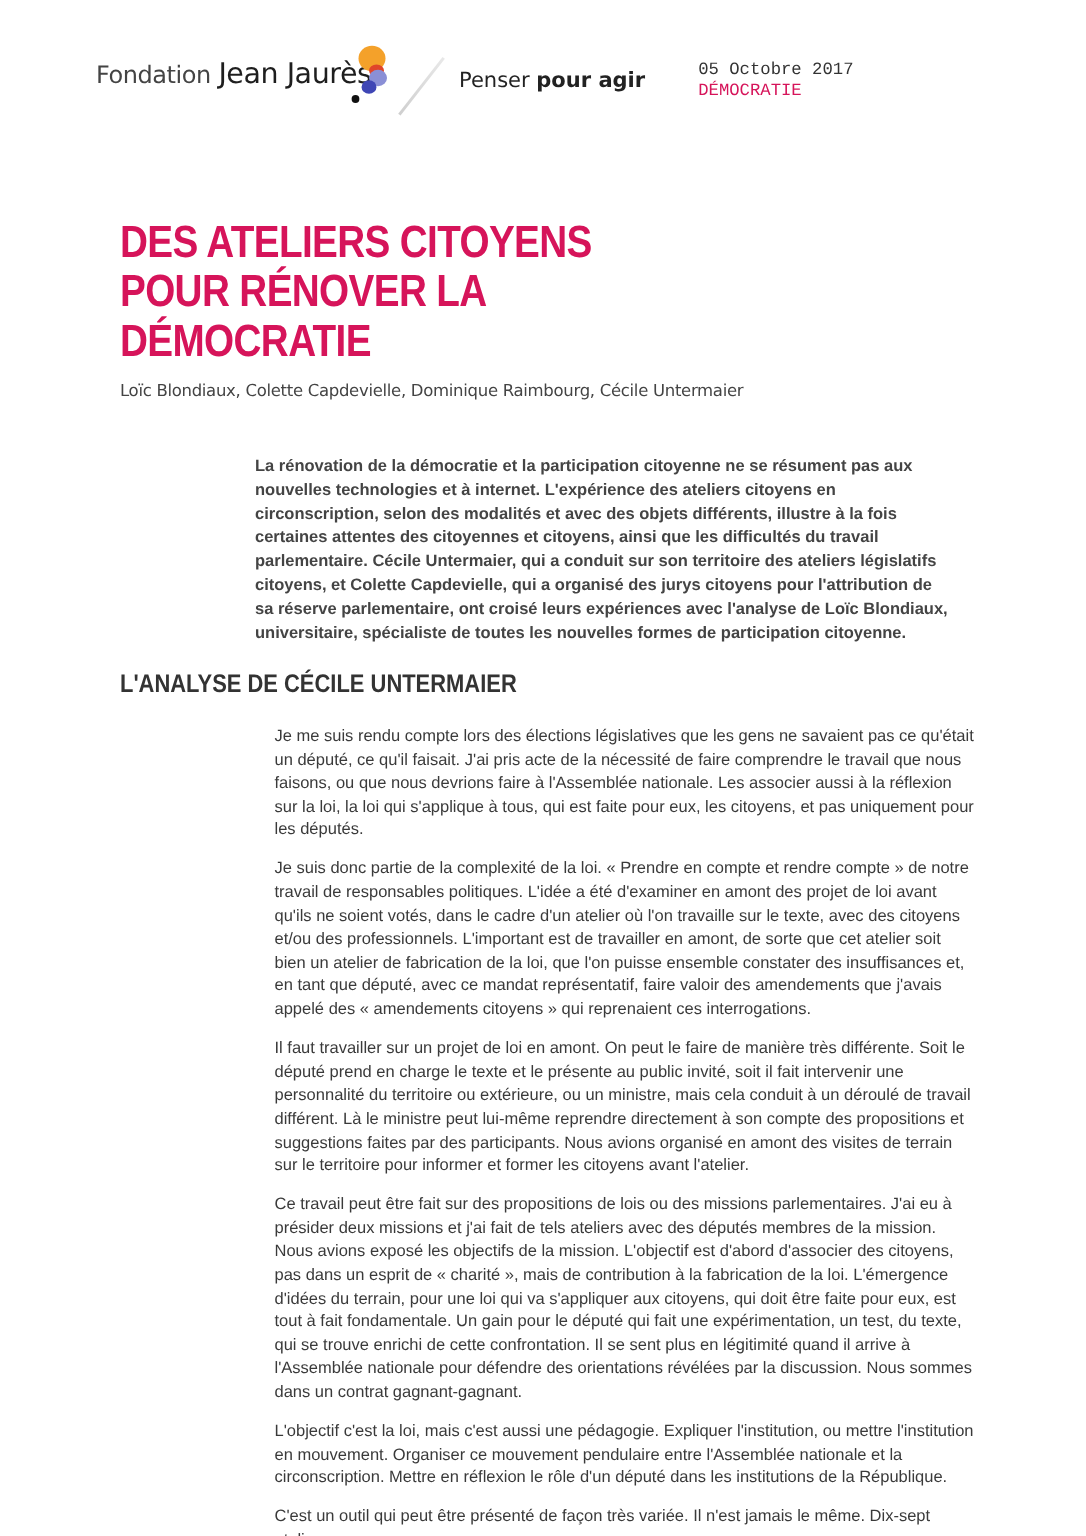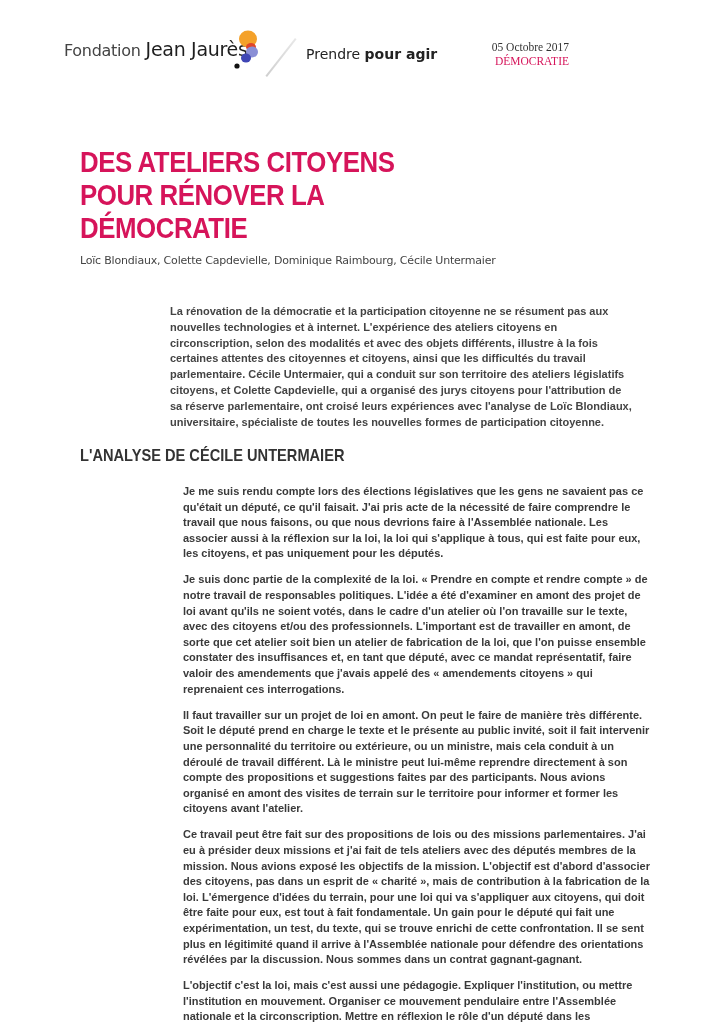--- a/index.html
+++ b/index.html
@@ -51,22 +51,21 @@
       left: 306px; top: 46px;
       font-family: "DejaVu Sans", sans-serif;
       font-size: 14px;
       color: #222;
       white-space: nowrap;
     }
     .tagline b { font-weight: bold; text-align: right; }
     .date {
       position: absolute;
       right: 50px; top: 40px;
-      text-align: right;
-      font-family: Liberation Serif, serif;
+      font-family: Liberation Mono, monospace;
       font-size: 11.5px;
       color: #333;
       line-height: 14px;
     }
     .category {
       color: #d6145a;
       font-size: 11.5px;
     }
     .title {
       position: absolute;
@@ -122,41 +121,40 @@
       position: absolute;
       left: 183px; top: 484px;
       width: 468px;
       font-family: "Liberation Sans", sans-serif;
       font-size: 11px;
       line-height: 15.6px;
       color: #3a3a3a;
     }
     .body-text p {
       margin: 0 0 10.5px 0;
-      font-weight: bold;
     }
   </style>
 </head>
 <body>
 
 <div class="header">
   <div class="brand">
     <span class="light">Fondation</span>
     <span class="strong">Jean Jaurès</span>
   </div>
   <svg class="logo-mark" viewBox="0 0 40 40">
     <ellipse cx="22" cy="9" rx="9" ry="8.5" fill="#f4a12a"></ellipse>
     <ellipse cx="25" cy="17" rx="5" ry="4" fill="#e0452a"></ellipse>
     <ellipse cx="26" cy="22" rx="6" ry="5.5" fill="#8a8fd6"></ellipse>
     <ellipse cx="20" cy="28" rx="5" ry="4.5" fill="#3f46b5"></ellipse>
     <circle cx="11" cy="36" r="2.6" fill="#111111"></circle>
   </svg>
   <div class="slash"></div>
   <div class="tagline">
-    <span>Prendre</span>
+    <span>Penser</span>
     <b>pour agir</b>
   </div>
   <div class="date">
     <div>05 Octobre 2017</div>
     <div class="category">DÉMOCRATIE</div>
   </div>
 </div>
 
 <h1 class="title">
   <span>DES ATELIERS CITOYENS</span>

